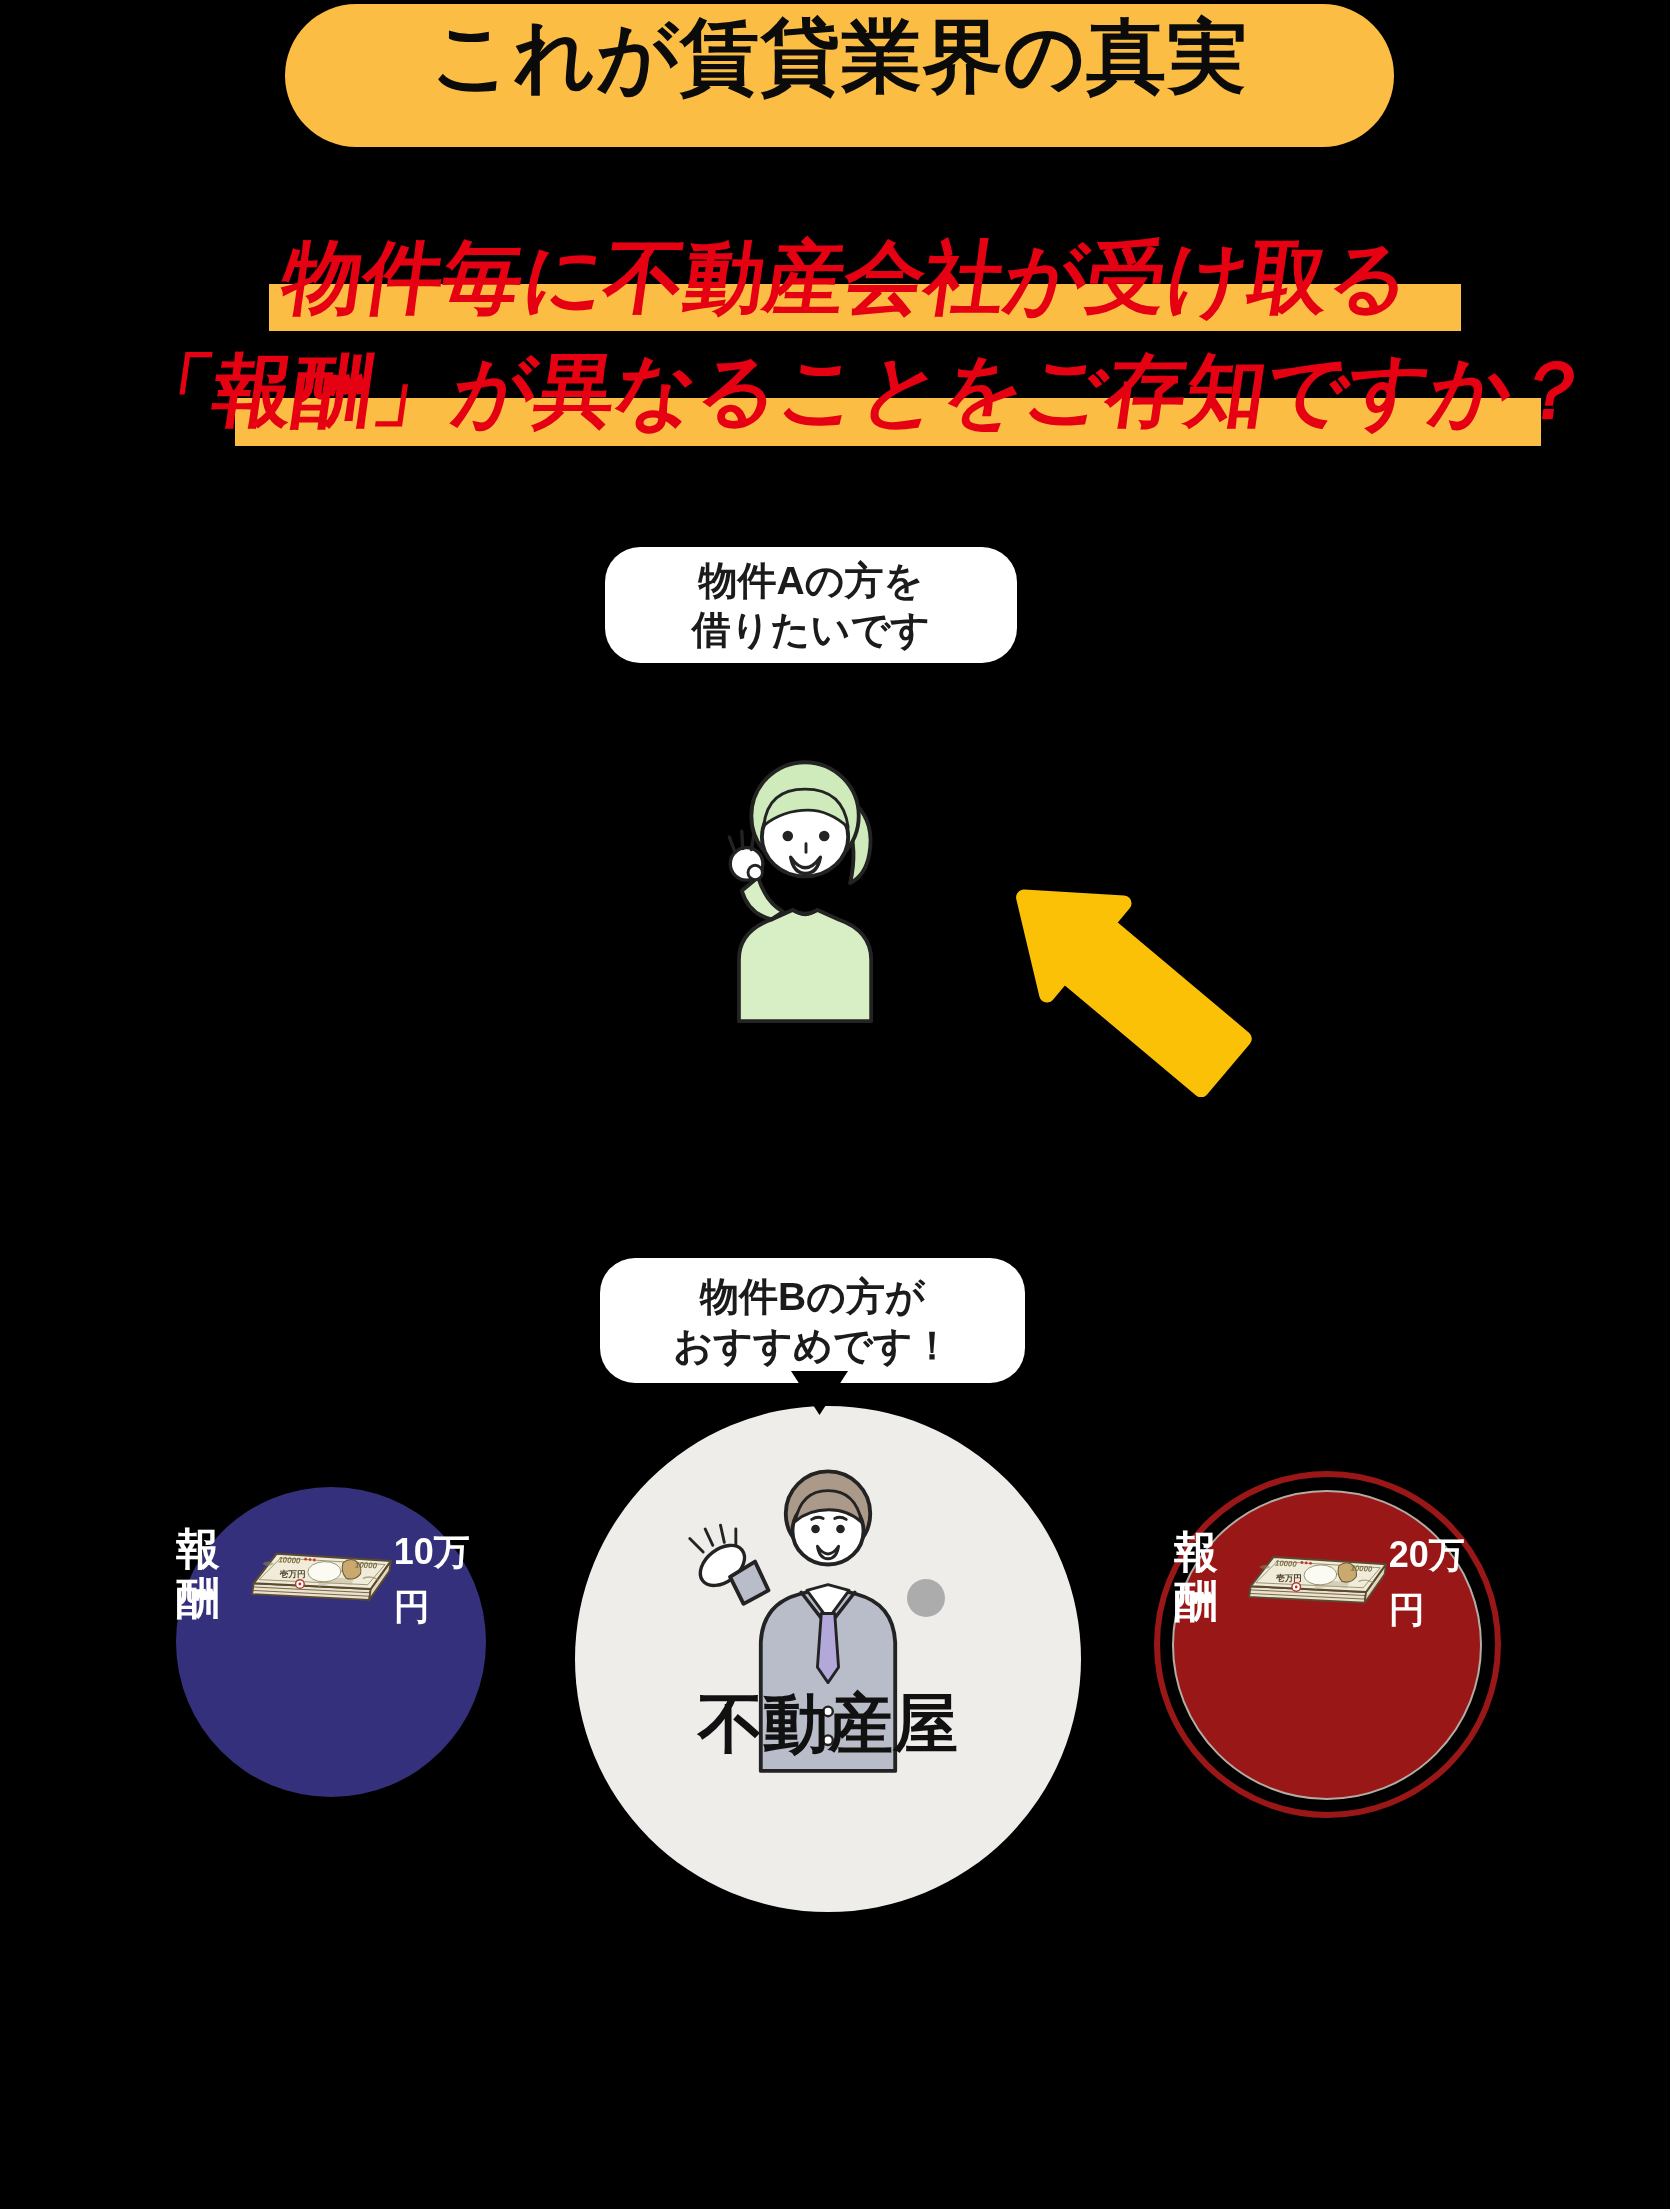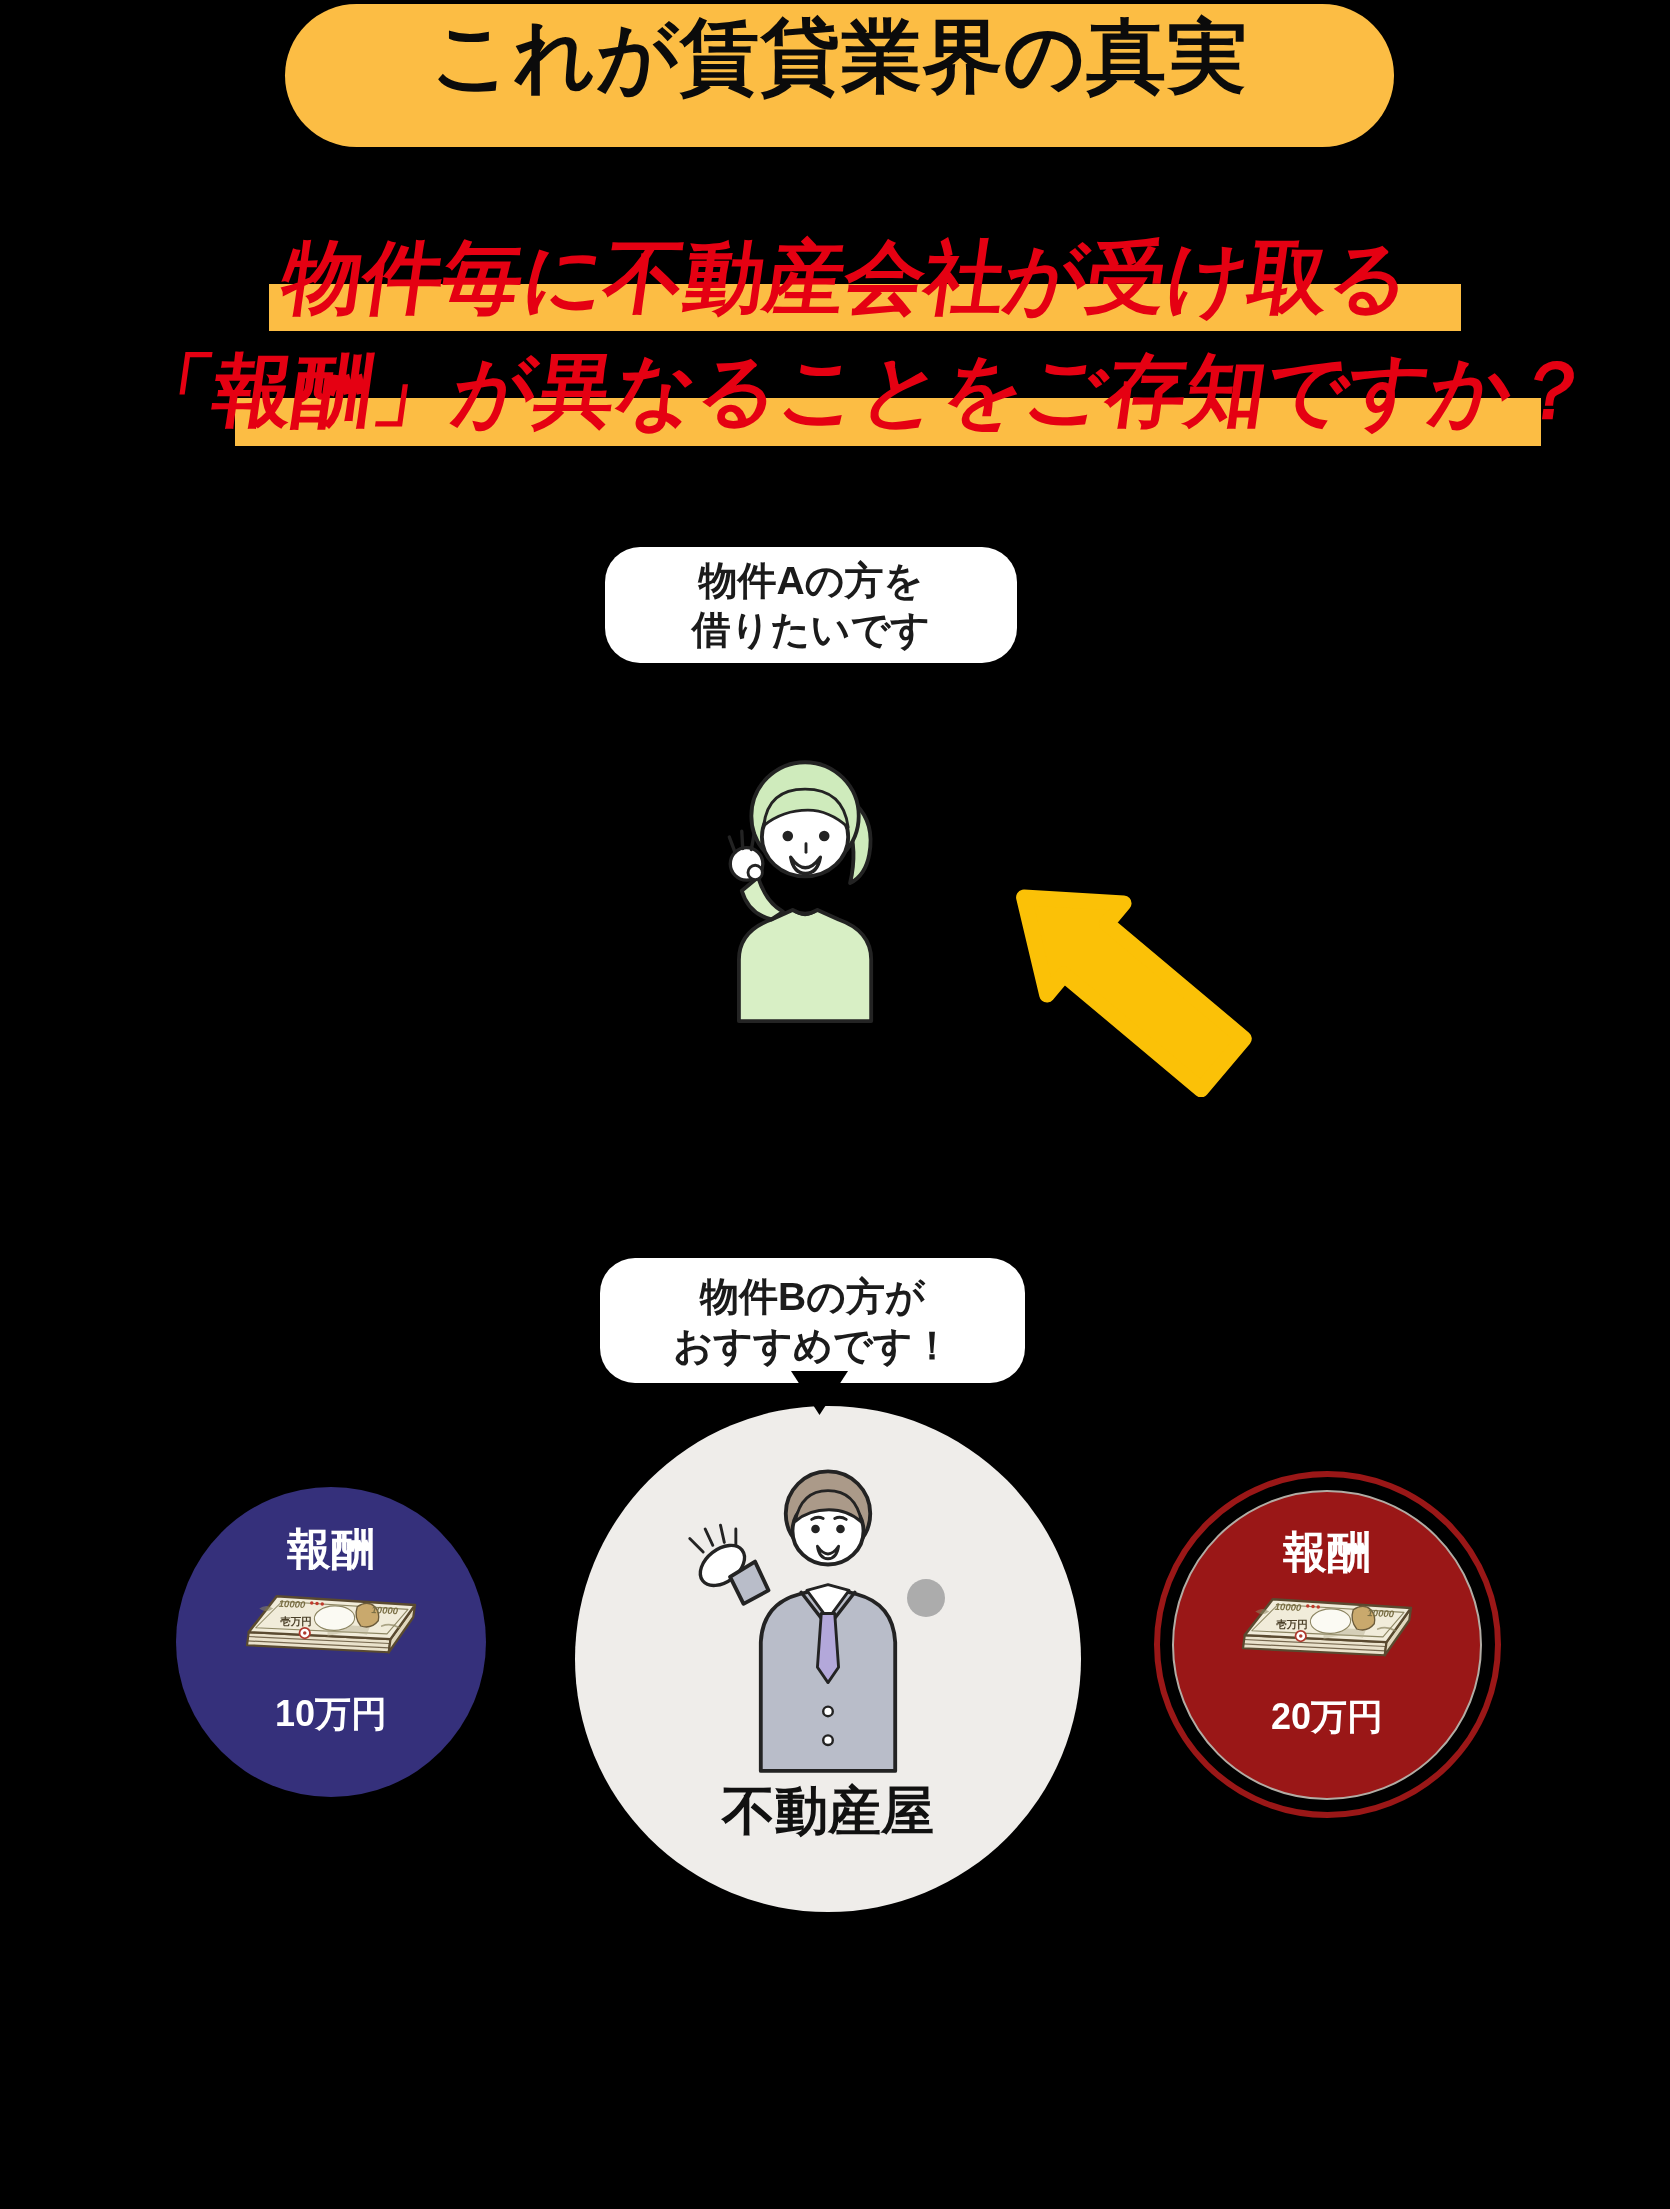--- a/index.html
+++ b/index.html
@@ -33,32 +33,32 @@
     clip-path:polygon(0 0,100% 0,50% 100%);z-index:5;}
 
   
   .customer-svg{position:absolute;left:710px;top:745px;width:192px;height:278px;z-index:3;}
   .arrow-svg{position:absolute;left:1010px;top:870px;width:247px;height:227px;z-index:3;}
   .agent-svg{position:absolute;left:684px;top:1451px;width:288px;height:323px;z-index:3;}
 
   
   .agent-circle{position:absolute;left:575px;top:1406px;width:506px;height:506px;border-radius:50%;
     background:var(--agent-circle-gray,#EFEDEA);z-index:2;}
-  .agent-label{position:absolute;left:575px;top:1776px;width:506px;text-align:center;
-    font-size:53px;font-weight:900;color:#111;z-index:4;}
+  .agent-label{position:absolute;left:575px;top:1680px;width:506px;text-align:center;
+    font-size:65px;font-weight:900;color:#111;z-index:4;}
 
   
   .thought{position:absolute;left:904px;top:1452px;width:304px;height:115px;border-radius:57px;
     background:var(--thought-gray,#B6B6B6);display:flex;align-items:center;justify-content:center;
     font-size:42px;font-weight:700;color:#141414;z-index:6;white-space:nowrap;}
   .thought-dot{position:absolute;left:907px;top:1579px;width:38px;height:38px;border-radius:50%;
     background:#ACACAC;z-index:6;}
 
   
-  .reward{position:absolute;border-radius:50%;display:flex;flex-direction:column;align-items:center;z-index:2;}
+  .reward{position:absolute;border-radius:50%;display:flex;flex-direction:row;z-index:2;}
   .reward.navy{left:176px;top:1487px;width:310px;height:310px;background:var(--navy-circle,#35307B);padding-top:37px;}
   .reward-ring{position:absolute;left:1154px;top:1471px;width:347px;height:347px;border-radius:50%;
     border:6.9px solid var(--red-circle,#9A1717);z-index:2;}
   .reward.red{left:1172px;top:1490px;width:310px;height:310px;background:var(--red-circle,#9A1717);
     border:2px solid #B2ACA4;padding-top:35px;z-index:3;}
   .reward-title{font-size:44px;font-weight:800;color:#fff;line-height:49px;}
   .reward .money{width:176px;height:84px;margin:17.6px 0 11.8px 0;}
   .reward-amount{font-size:36px;font-weight:700;color:#fff;line-height:55px;}
 </style>
 </head>

